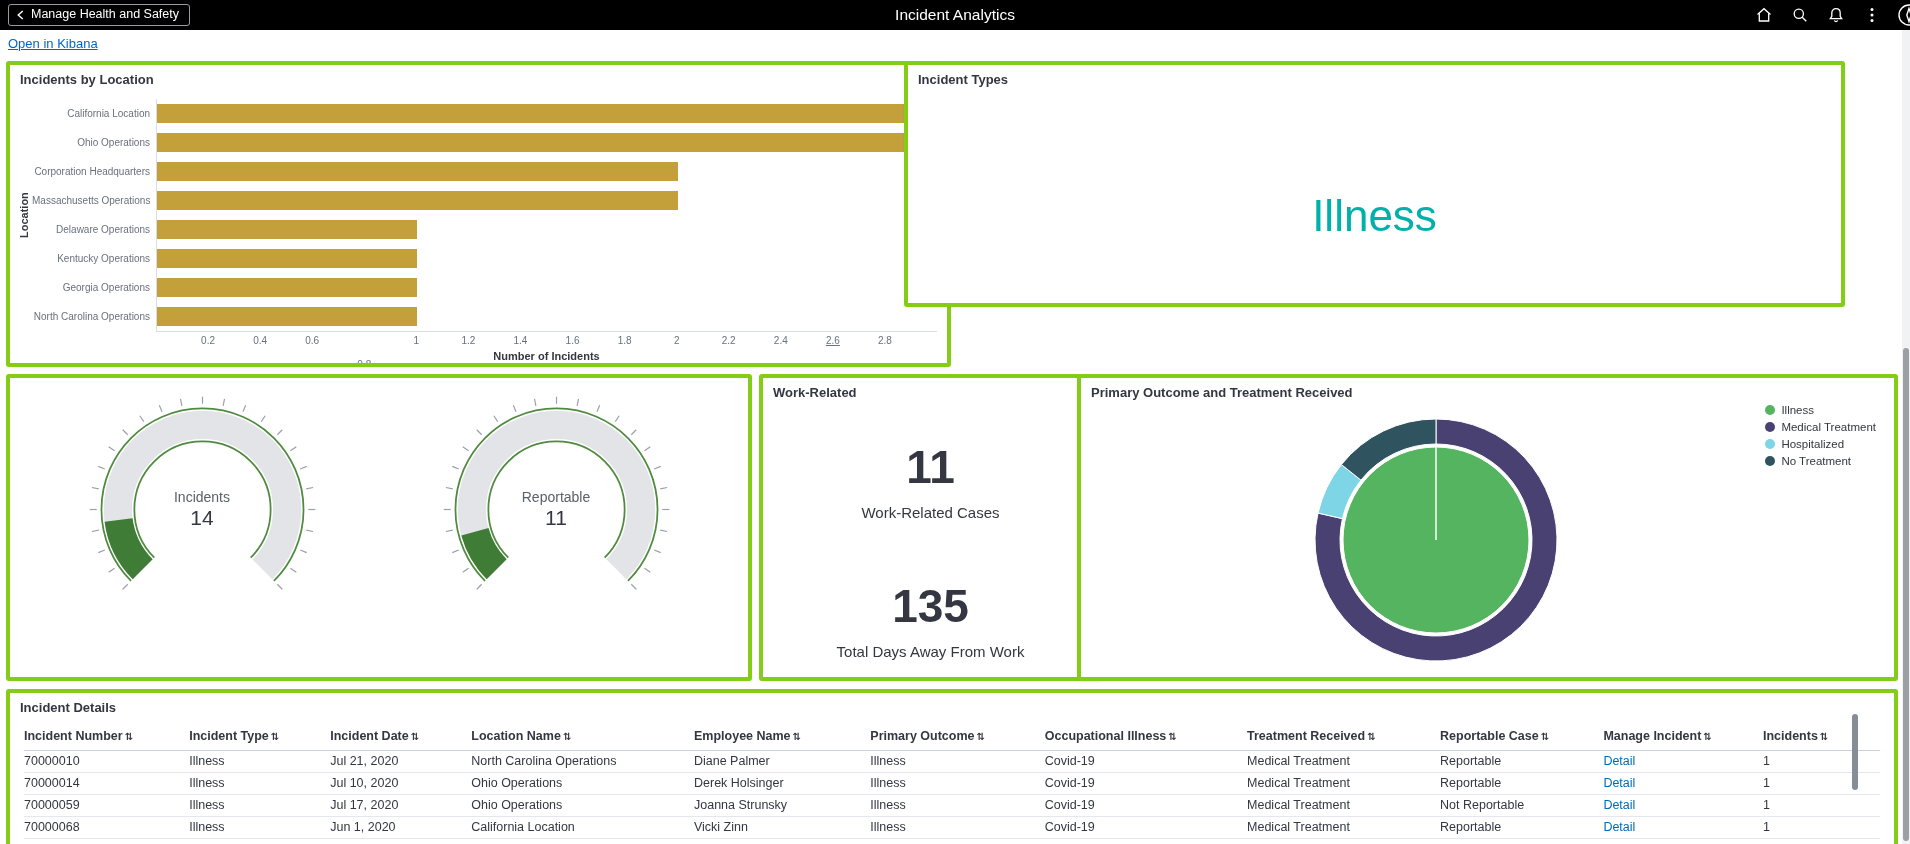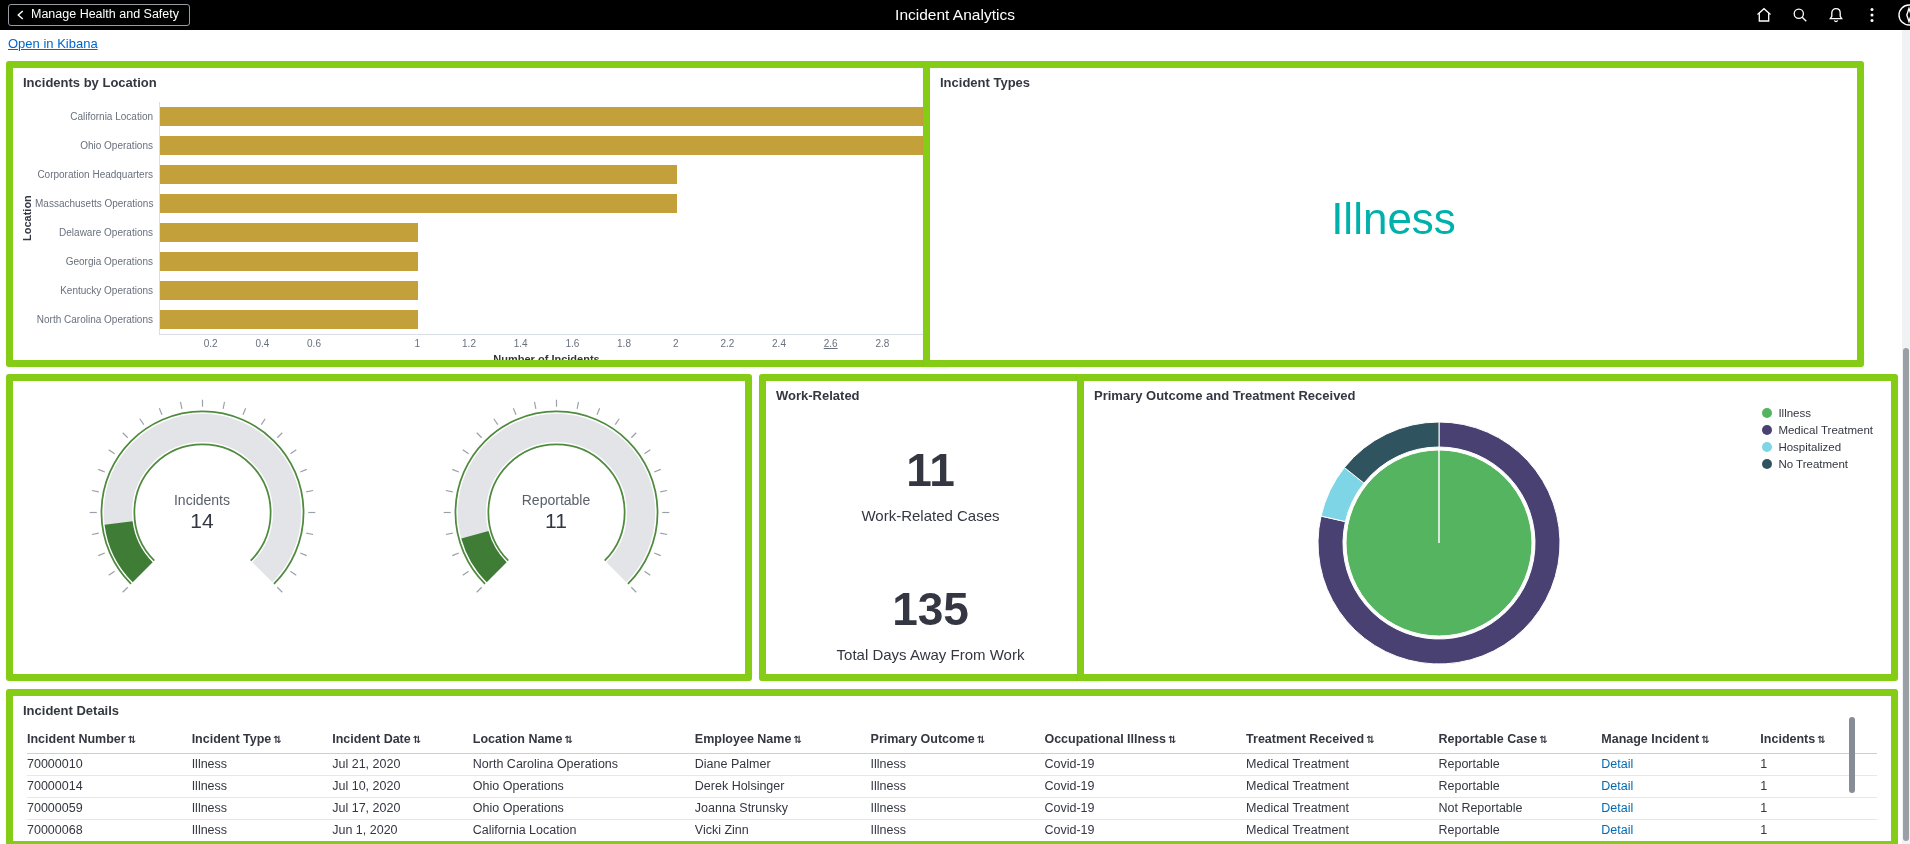--- a/index.html
+++ b/index.html
@@ -17,25 +17,25 @@
   .topbar-icons{margin-left:auto;display:flex;align-items:center;gap:12px;}
   .icon-btn{width:24px;height:24px;background:none;border:0;padding:0;display:flex;
             align-items:center;justify-content:center;cursor:pointer;}
   .navbar-circle{width:26px;height:26px;margin-right:-12px;display:flex;align-items:center;
                  justify-content:center;cursor:pointer;}
 
   .kibana-link{position:absolute;top:36px;left:8px;font-size:13px;color:#0066cc;
                text-decoration:underline;cursor:pointer;}
 
   
-  .panel{position:absolute;background:#fff;border:7px solid #84cc16;border-radius:3px;
+  .panel{position:absolute;background:#fff;border:4px solid #84cc16;border-radius:3px;
          box-sizing:border-box;overflow:hidden;box-shadow:0 1px 3px rgba(0,0,0,.05);}
   .panel h3{margin:0;padding:7px 10px 4px;font-size:13px;font-weight:700;color:#343741;}
   #panel-location{left:6px;top:61px;width:945px;height:306px;}
-  #panel-types{left:923px;top:61px;width:941px;height:306px;}
+  #panel-types{left:904px;top:61px;width:941px;height:246px;}
   #panel-gauges{left:6px;top:374px;width:746px;height:307px;}
   #panel-metrics{left:759px;top:374px;width:343px;height:307px;}
   #panel-donut{left:1077px;top:374px;width:821px;height:307px;}
   #panel-table{left:6px;top:689px;width:1892px;height:159px;}
 
   
   .bc-wrap{display:flex;padding:8px 10px 0 6px;}
   .bc-ylabel{width:16px;height:232px;display:flex;align-items:center;justify-content:center;
              writing-mode:vertical-rl;transform:rotate(180deg);font-size:11px;font-weight:700;color:#343741;}
   .bc-main{flex:1;min-width:0;}
@@ -172,27 +172,27 @@
                 <div class="bc-bar" style="width: 66.6667%; background: rgb(196, 160, 58);"></div>
               </div>
             </div>
             <div class="bc-row">
               <div class="bc-cat">Delaware Operations</div>
               <div class="bc-track">
                 <div class="bc-bar" style="width: 33.3333%; background: rgb(196, 160, 58);"></div>
               </div>
             </div>
             <div class="bc-row">
+              <div class="bc-cat">Kentucky Operations</div>
+              <div class="bc-track">
+                <div class="bc-bar" style="width: 33.3333%; background: rgb(196, 160, 58);"></div>
+              </div>
+            </div>
+            <div class="bc-row">
               <div class="bc-cat">Georgia Operations</div>
-              <div class="bc-track">
-                <div class="bc-bar" style="width: 33.3333%; background: rgb(196, 160, 58);"></div>
-              </div>
-            </div>
-            <div class="bc-row">
-              <div class="bc-cat">Kentucky Operations</div>
               <div class="bc-track">
                 <div class="bc-bar" style="width: 33.3333%; background: rgb(196, 160, 58);"></div>
               </div>
             </div>
             <div class="bc-row">
               <div class="bc-cat">North Carolina Operations</div>
               <div class="bc-track">
                 <div class="bc-bar" style="width: 33.3333%; background: rgb(196, 160, 58);"></div>
               </div>
             </div>

